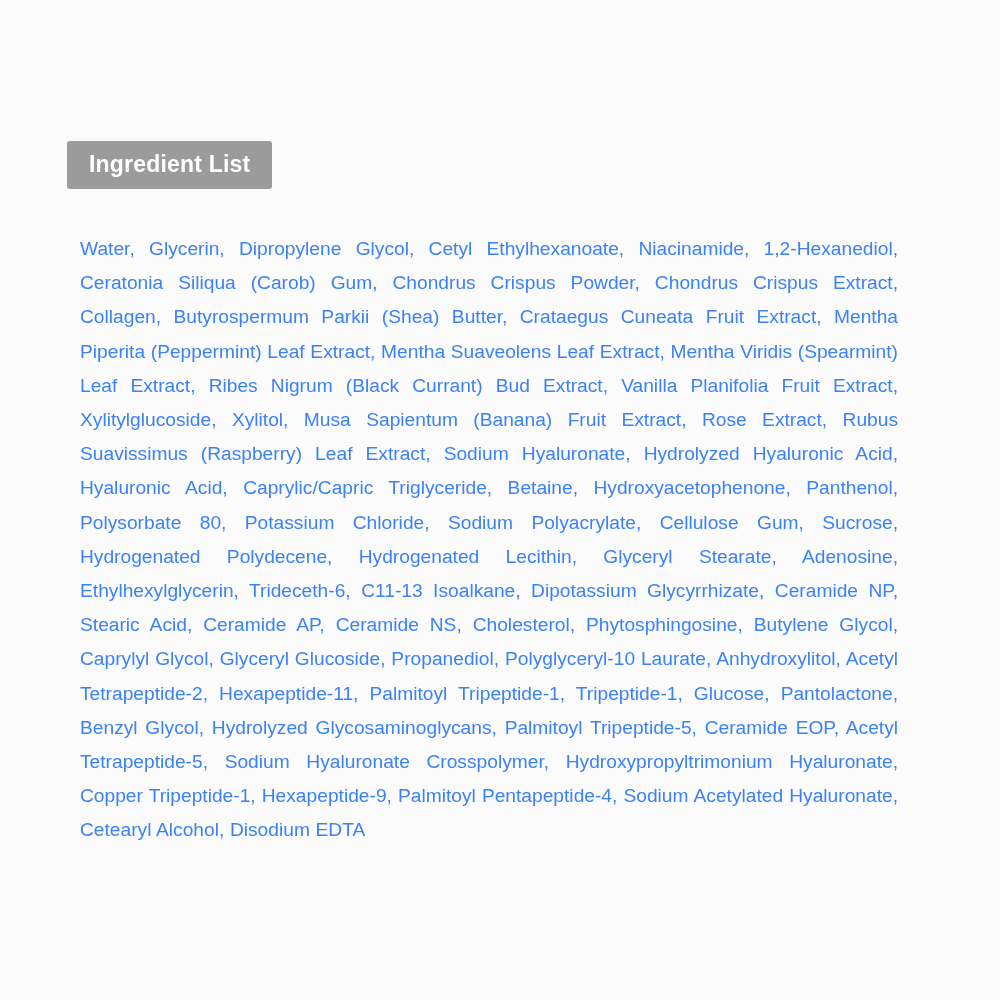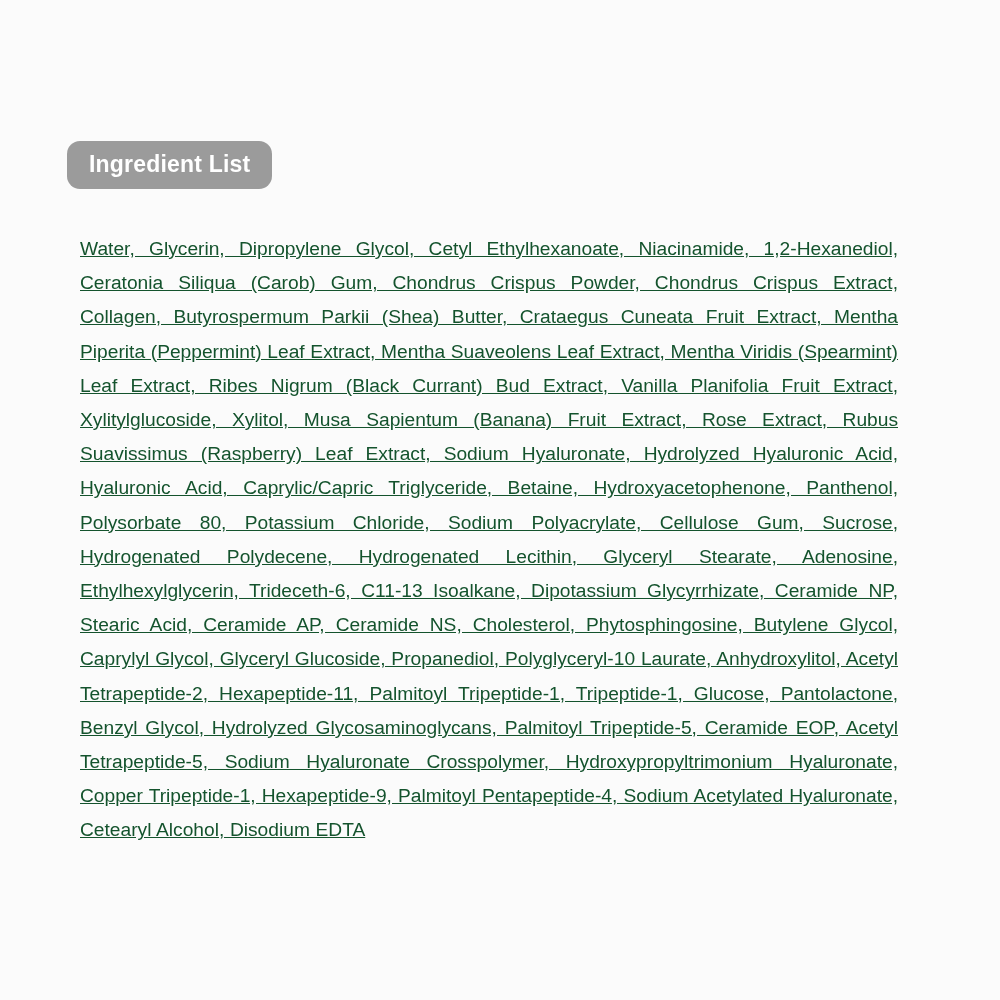--- a/index.html
+++ b/index.html
@@ -22,37 +22,36 @@
   .badge {
     position: absolute;
     left: 67px;
     top: 141px;
     background: #9b9b9b;
     color: #ffffff;
     font-size: 23px;
     font-weight: bold;
     letter-spacing: 0.2px;
     padding: 12px 22px 13px 22px;
-    border-radius: 13px;
+    border-radius: 3px;
     line-height: 1;
     white-space: nowrap;
   }
   .ingredients {
     position: absolute;
     left: 80px;
     top: 232px;
     width: 818px;
     font-size: 19.2px;
     line-height: 34.2px;
-    color: #14532d;
+    color: #3b82f6;
     text-align: justify;
     text-justify: inter-word;
     word-spacing: 0.3px;
     hyphens: auto;
-    text-decoration: underline;
     -webkit-hyphens: auto;
   }
 </style>
 </head>
 <body>
 
 <div class="page">
   <div class="badge">Ingredient List</div>
   <div class="ingredients">Water, Glycerin, Dipropylene Glycol, Cetyl Ethylhexanoate, Niacinamide, 1,2-Hexanediol, Ceratonia Siliqua (Carob) Gum, Chondrus Crispus Powder, Chondrus Crispus Extract, Collagen, Butyrospermum Parkii (Shea) Butter, Crataegus Cuneata Fruit Extract, Mentha Piperita (Peppermint) Leaf Extract, Mentha Suaveolens Leaf Extract, Mentha Viridis (Spearmint) Leaf Extract, Ribes Nigrum (Black Currant) Bud Extract, Vanilla Planifolia Fruit Extract, Xylitylglucoside, Xylitol, Musa Sapientum (Banana) Fruit Extract, Rose Extract, Rubus Suavissimus (Raspberry) Leaf Extract, Sodium Hyaluronate, Hydrolyzed Hyaluronic Acid, Hyaluronic Acid, Caprylic/Capric Triglyceride, Betaine, Hydroxyacetophenone, Panthenol, Polysorbate 80, Potassium Chloride, Sodium Polyacrylate, Cellulose Gum, Sucrose, Hydrogenated Polydecene, Hydrogenated Lecithin, Glyceryl Stearate, Adenosine, Ethylhexylglycerin, Trideceth-6, C11-13 Isoalkane, Dipotassium Glycyrrhizate, Ceramide NP, Stearic Acid, Ceramide AP, Ceramide NS, Cholesterol, Phytosphingosine, Butylene Glycol, Caprylyl Glycol, Glyceryl Glucoside, Propanediol, Polyglyceryl-10 Laurate, Anhydroxylitol, Acetyl Tetrapeptide-2, Hexapeptide-11, Palmitoyl Tripeptide-1, Tripeptide-1, Glucose, Pantolactone, Benzyl Glycol, Hydrolyzed Glycosaminoglycans, Palmitoyl Tripeptide-5, Ceramide EOP, Acetyl Tetrapeptide-5, Sodium Hyaluronate Crosspolymer, Hydroxypropyltrimonium Hyaluronate, Copper Tripeptide-1, Hexapeptide-9, Palmitoyl Pentapeptide-4, Sodium Acetylated Hyaluronate, Cetearyl Alcohol, Disodium EDTA</div>
 </div>

